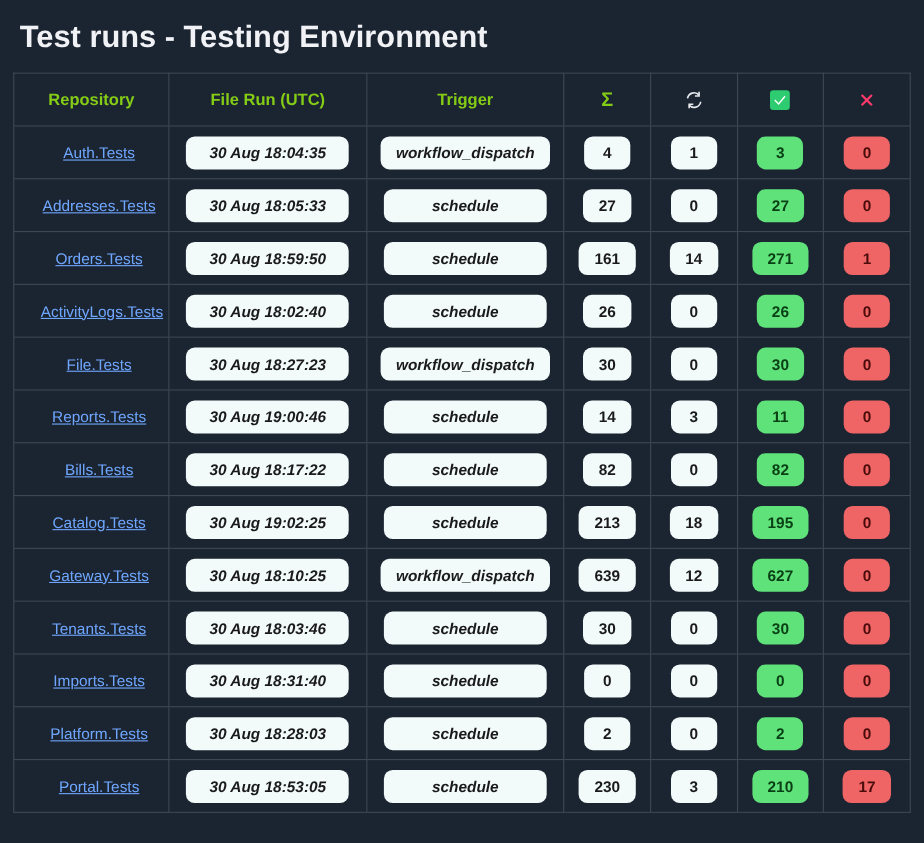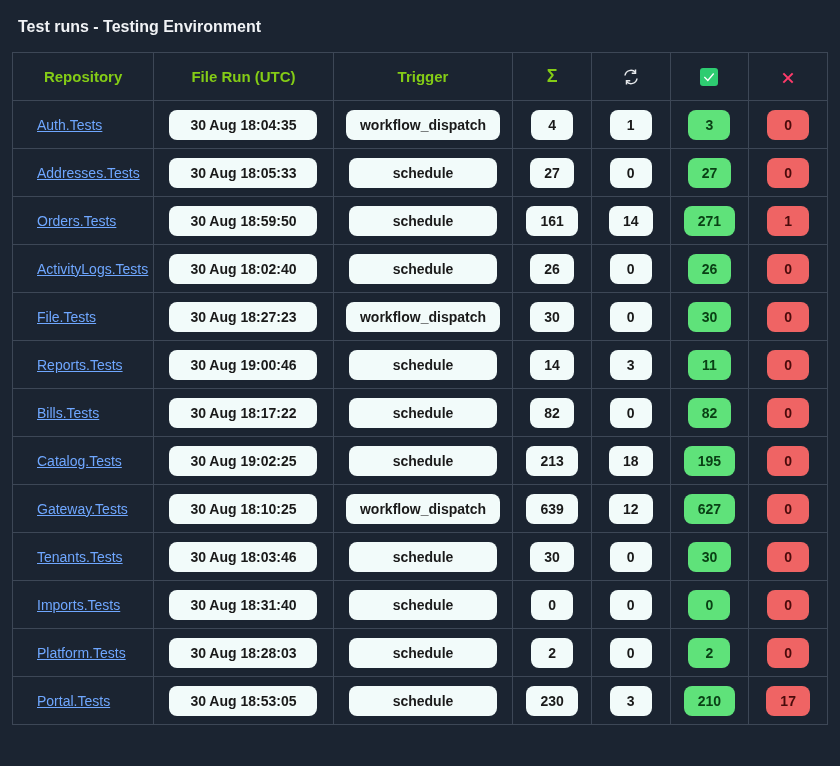--- a/index.html
+++ b/index.html
@@ -5,21 +5,21 @@
     * { box-sizing: border-box; margin: 0; padding: 0; }
     body {
       background: #1b2431;
       color: #e6e8eb;
       font-family: "Segoe UI", Arial, sans-serif;
       font-size: 14px;
       padding: 10px 12px 20px 12px;
       width: 840px;
     }
     h1 {
-      font-size: 16px;
+      font-size: 28px;
       font-weight: 600;
       margin: 8px 0 16px 6px;
       color: #f0f2f5;
     }
     table {
       width: 100%;
       border-collapse: collapse;
       table-layout: fixed;
     }
     col.c-repo    { width: 140px; }
@@ -35,21 +35,21 @@
       text-align: center;
       vertical-align: middle;
       height: 48px;
     }
     th {
       font-weight: 600;
       color: #84cc16;
       font-size: 15px;
     }
     td.repo-cell {
-      text-align: left;
+      text-align: center;
       padding-left: 24px;
     }
     td.repo-cell a {
       color: #6fa7ff;
       text-decoration: underline;
       cursor: pointer;
       font-size: 14px;
     }
     .pill {
       display: inline-block;
@@ -59,20 +59,21 @@
       border-radius: 8px;
       padding: 5px 14px;
       font-weight: 700;
       font-size: 14px;
       line-height: 20px;
       text-align: center;
     }
     .pill.wide {
       min-width: 148px;
       white-space: nowrap;
+      font-style: italic;
     }
     .pill.green {
       background: #5fe27a;
       color: #0a4015;
     }
     .pill.red {
       background: #ef6464;
       color: #4a0b0b;
     }
     .hdr-icon {

